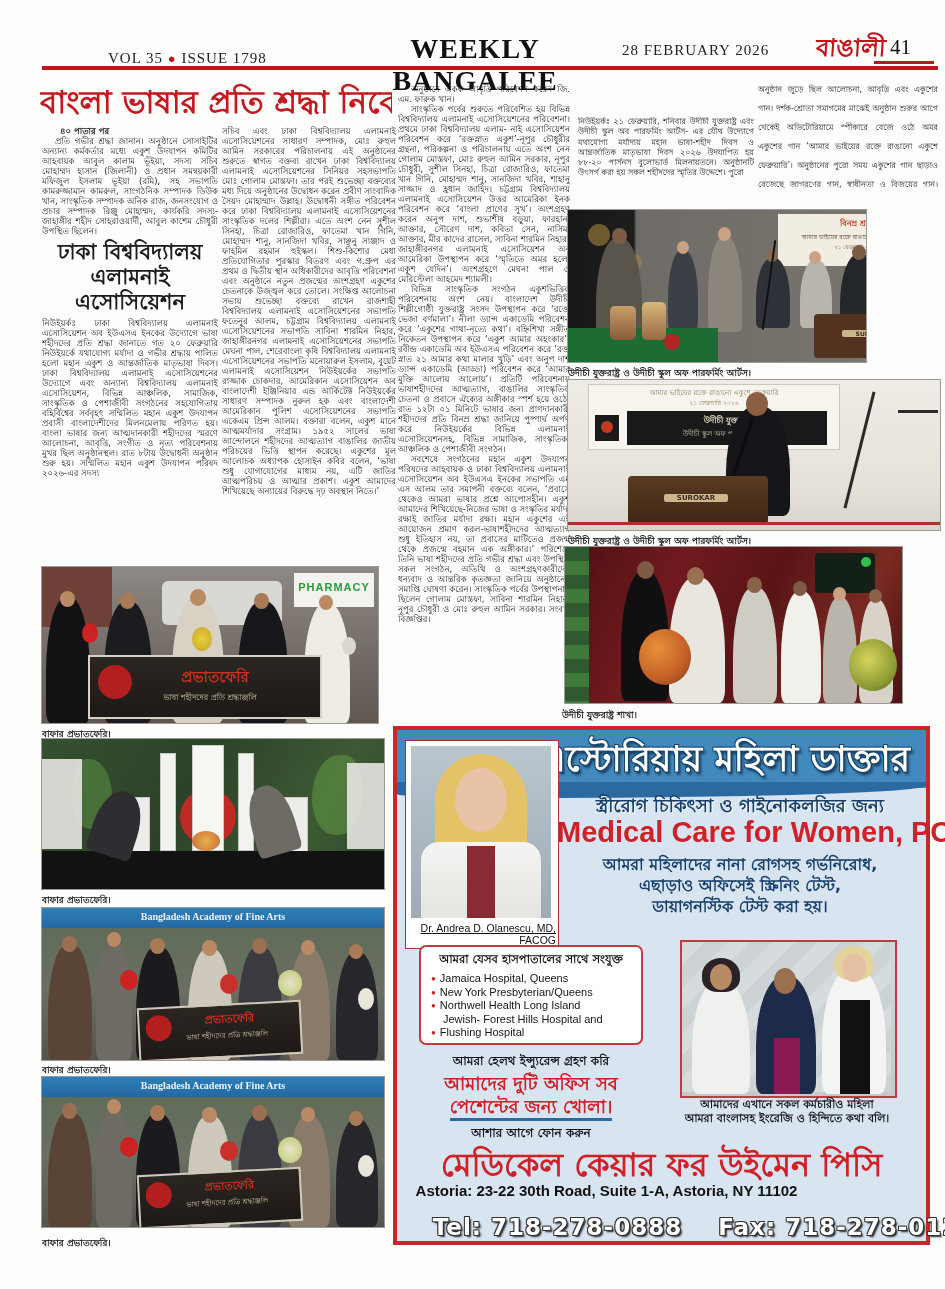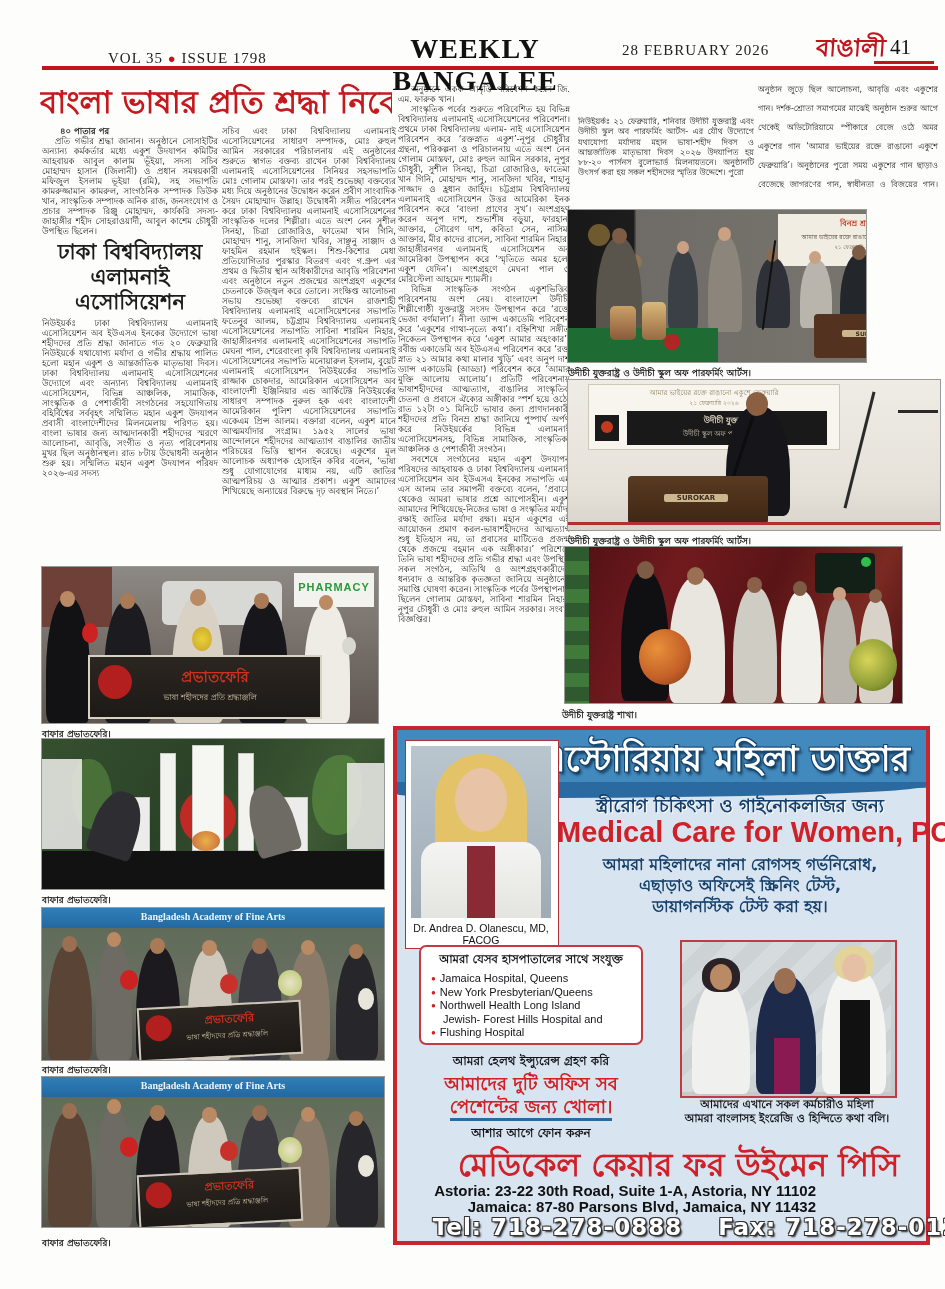--- a/index.html
+++ b/index.html
@@ -37,22 +37,22 @@
   .ovl-txt{position:absolute;text-align:center;}
   
   .ad{left:393px;top:726px;width:537px;height:519px;background:#d8e5f1;border:4px solid #c8252c;box-sizing:border-box;}
   .ad-band{position:absolute;left:0;top:0;width:529px;height:58px;background:#4289bd;}
   .ad-curve{position:absolute;left:0;top:52px;width:529px;height:16px;background:#2a6aa0;border-radius:0 0 100% 30%;}
   .ad-headline{position:absolute;left:130px;top:6px;width:395px;text-align:center;color:#fff;font-weight:bold;
                font-size:35px;line-height:46px;white-space:nowrap;
                text-shadow:1px 1px 0 #16456e,-1px -1px 0 #16456e,1px -1px 0 #16456e,-1px 1px 0 #16456e,2px 3px 3px #10304d;}
   .doc-frame{position:absolute;left:8px;top:10px;width:152px;height:207px;background:#fff;border:1px solid #b03038;}
   .doc-photo{position:absolute;left:5px;top:5px;width:140px;height:172px;background:linear-gradient(180deg,#b9c6ce 0%,#a9b6c0 60%,#9fabb4 100%);overflow:hidden;}
-  .doc-cap{position:absolute;left:0;bottom:2px;width:150px;text-align:center;font-family:"Liberation Sans",sans-serif;
-           font-size:10.5px;color:#111;}
+  .doc-cap{position:absolute;left:0;bottom:2px;width:150px;text-align:right;font-family:"Liberation Sans",sans-serif;
+           font-size:10.5px;color:#111;text-decoration:underline;}
   .ad-sub{position:absolute;left:162px;top:62px;width:362px;text-align:center;color:#16406b;font-weight:bold;
           font-size:18px;white-space:nowrap;text-shadow:1px 1px 0 #ffffff;}
   .ad-name-en{position:absolute;left:160px;top:86px;width:366px;text-align:center;color:#cf2127;font-weight:bold;
               font-family:"Liberation Sans",sans-serif;font-size:29px;white-space:nowrap;}
   .ad-desc{position:absolute;left:168px;top:124px;width:350px;text-align:center;color:#16406b;font-weight:bold;
            font-size:16px;line-height:21px;}
   .hosp-box{position:absolute;left:22px;top:215px;width:224px;height:100px;background:#fff;border:2px solid #c43a42;
             border-radius:7px;padding:4px 6px;box-sizing:border-box;}
   .hosp-title{font-size:11.5px;font-weight:bold;color:#15151a;text-align:center;margin:0 0 2px 0;}
   .hosp-box ul{margin:0;padding:0 0 0 4px;list-style:none;}
@@ -62,22 +62,22 @@
   .ad-ins{position:absolute;left:14px;top:322px;width:240px;text-align:center;font-weight:bold;font-size:12px;color:#15151a;white-space:nowrap;}
   .ad-offices{position:absolute;left:8px;top:342px;width:252px;text-align:center;color:#cf2127;font-weight:bold;
               font-size:18px;line-height:23px;}
   .ad-offices .ul{border-bottom:3px solid #2a6aa0;padding-bottom:1px;}
   .ad-call{position:absolute;left:14px;top:394px;width:240px;text-align:center;font-weight:bold;font-size:12px;color:#15151a;}
   .staff-photo{position:absolute;left:283px;top:210px;width:213px;height:154px;border:2px solid #c43a42;
                background:linear-gradient(180deg,#d3d8da 0%,#c4cacc 100%);overflow:hidden;}
   .staff-cap{position:absolute;left:262px;top:368px;width:256px;text-align:center;font-weight:bold;
              font-size:11px;line-height:14px;color:#15151a;}
   .ad-name-bn{position:absolute;left:0;top:410px;width:529px;text-align:center;color:#cf2127;font-weight:bold;
-              font-size:32px;white-space:nowrap;margin-left:17px;}
-  .ad-addr{position:absolute;left:0;width:419px;text-align:right;font-family:"Liberation Sans",sans-serif;
+              font-size:32px;white-space:nowrap;}
+  .ad-addr{position:absolute;left:0;width:419px;text-align:center;font-family:"Liberation Sans",sans-serif;
            font-weight:bold;font-size:15px;color:#111;white-space:nowrap;}
   .ad-telfax{position:absolute;left:0;top:484px;width:615px;text-align:center;font-weight:bold;font-size:23px;
              color:#fff;letter-spacing:1px;white-space:nowrap;
              text-shadow:1px 1px 0 #333,-1px -1px 0 #333,1px -1px 0 #333,-1px 1px 0 #333,2px 2px 2px #222;}
 </style>
 </head>
 <body>
 
 <div id="page">
 
@@ -360,20 +360,19 @@
       <div class="face" style="left:160px;top:12px;width:24px;height:28px;background:#e6c0a4;"></div>
       <div class="shape" style="left:158px;top:58px;width:30px;height:94px;background:#111;"></div>
     </div>
     <div class="staff-cap">
       <div>আমাদের এখানে সকল কর্মচারীও মহিলা</div>
       <div>আমরা বাংলাসহ ইংরেজি ও হিন্দিতে কথা বলি।</div>
     </div>
 
     <div class="ad-name-bn">মেডিকেল কেয়ার ফর উইমেন পিসি</div>
     <div class="ad-addr" style="top:452px;">Astoria: 23-22 30th Road, Suite 1-A, Astoria, NY 11102</div>
-    <div class="ad-addr" style="top:468px;">Jamaica: 87-80 Parsons Blvd, Jamaica, NY 11432</div>
     <div class="ad-telfax">
       <span>Tel: 718-278-0888</span>&nbsp;&nbsp;&nbsp;
       <span>Fax: 718-278-0122</span>
     </div>
   </div>
 
 </div>
 
 </body></html>

